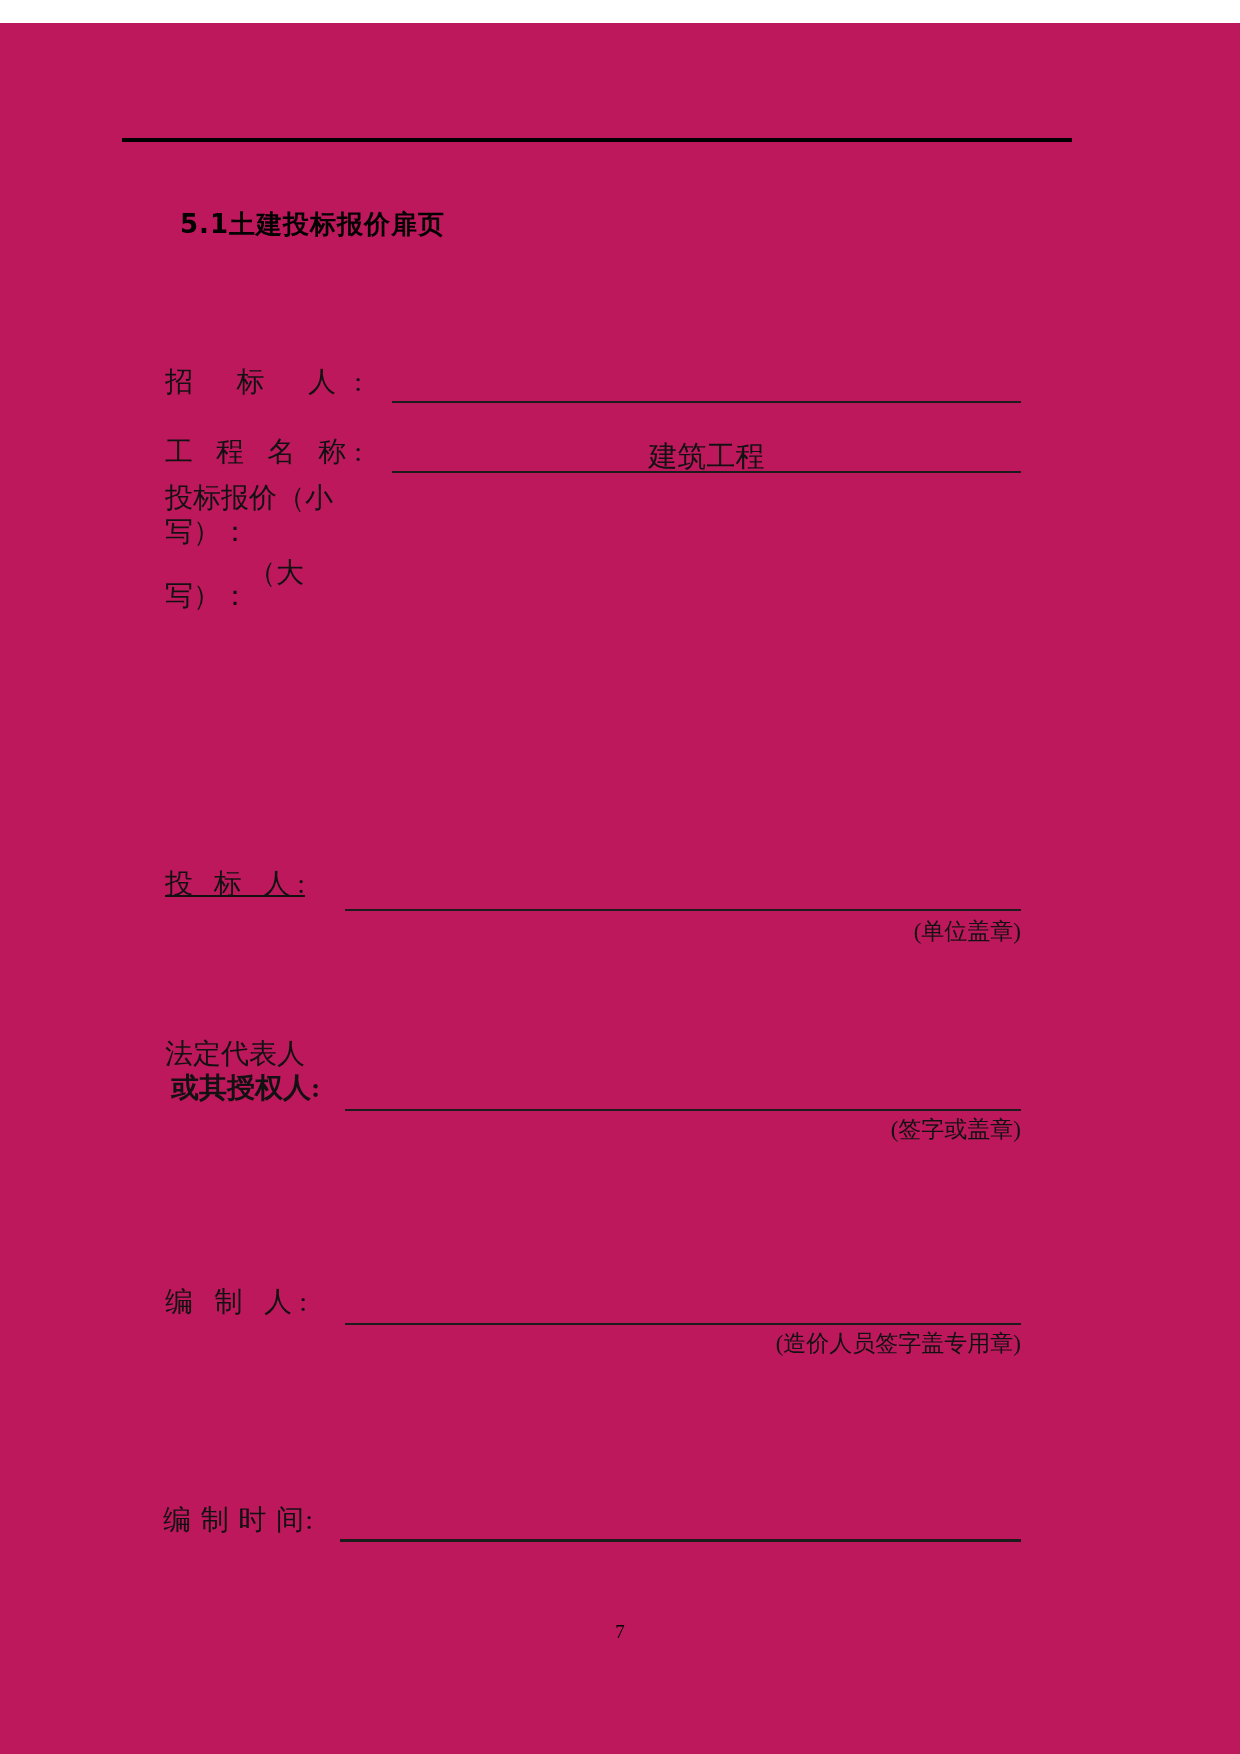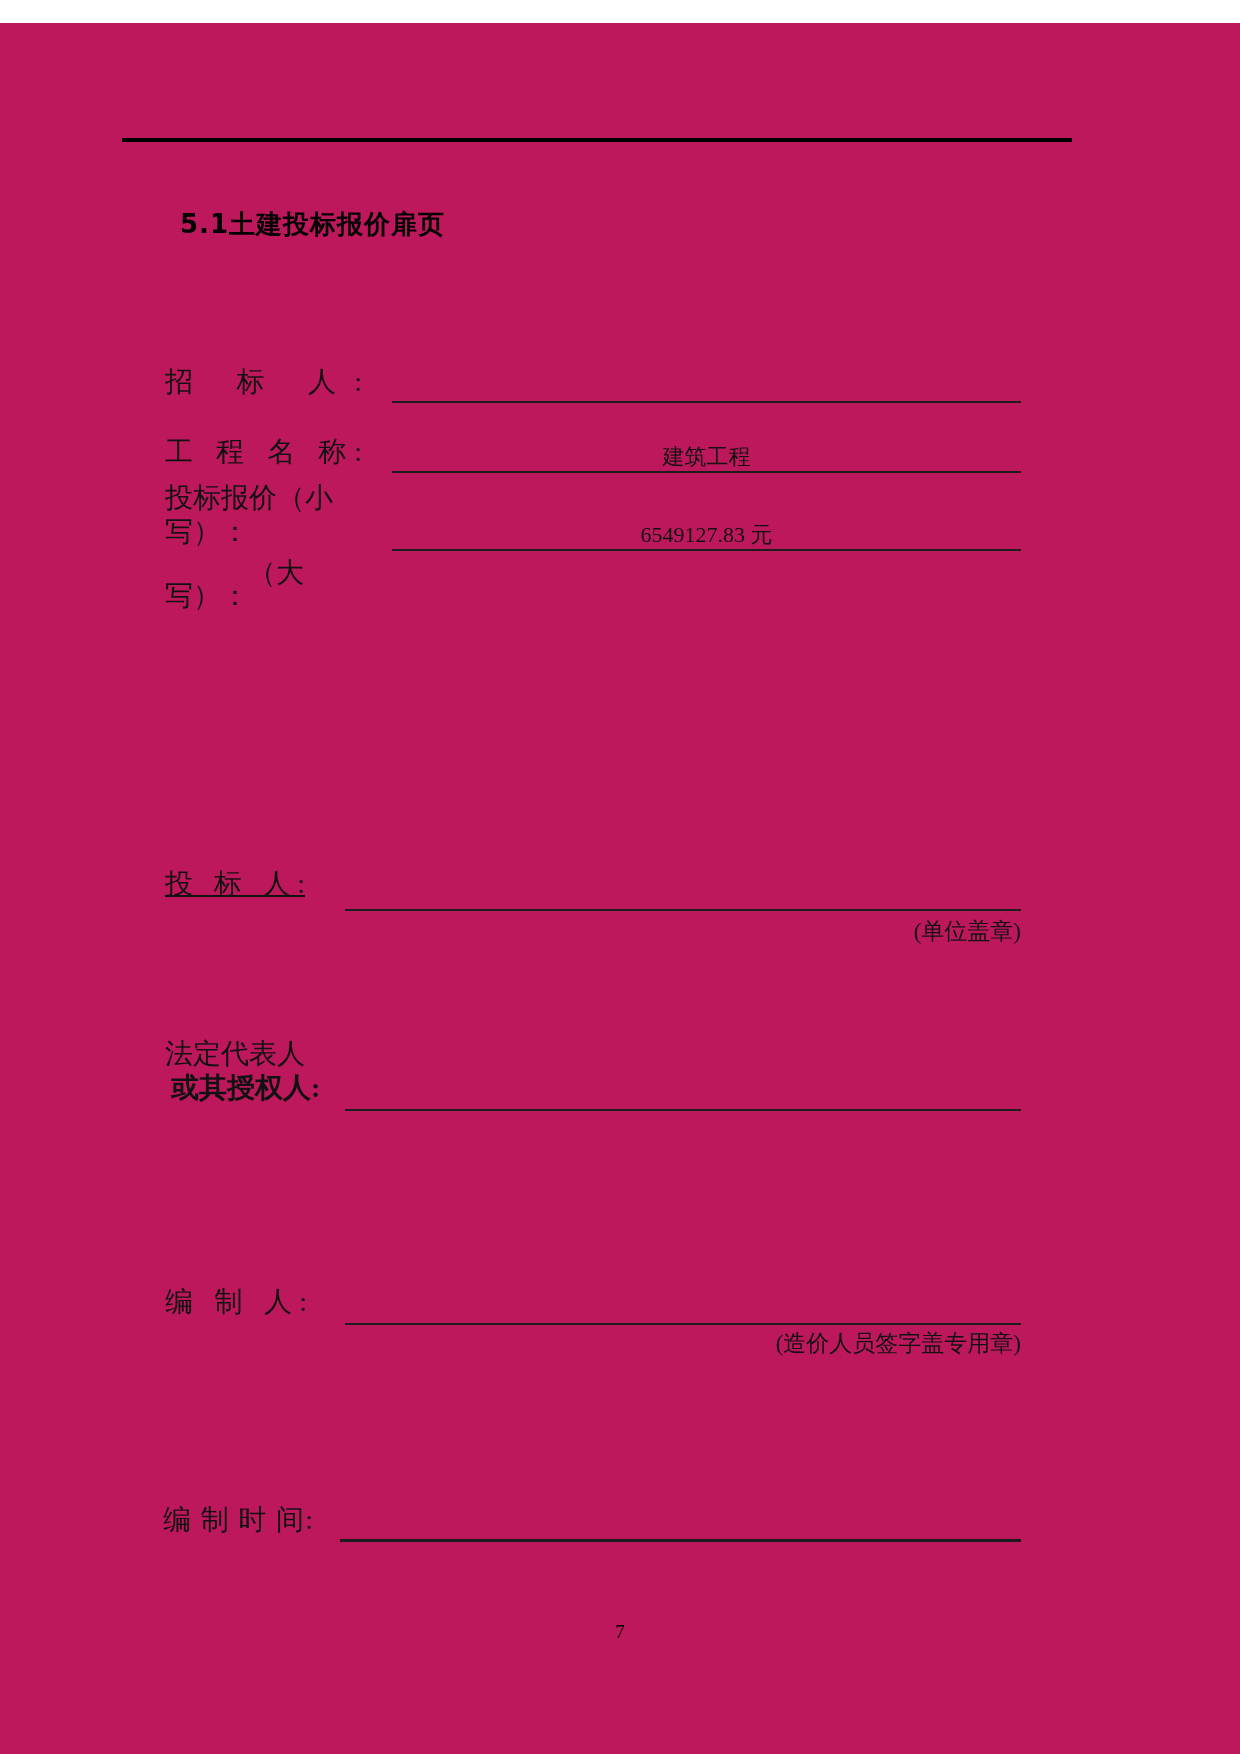--- a/index.html
+++ b/index.html
@@ -48,21 +48,21 @@
     text-align: justify;
     text-align-last: justify;
     overflow: hidden;
     height: 30px;
   }
   .fill-line {
     position: absolute;
     height: 28px;
     border-bottom: 2px solid #1c1c1c;
     text-align: center;
-    font-size: 22px;
+    font-size: 29px;
     line-height: 27px;
     color: #111;
     white-space: nowrap;
   }
   .stamp-hint {
     position: absolute;
     text-align: right;
     font-size: 23px;
     line-height: 30px;
     color: #111;
@@ -88,32 +88,32 @@
   <div class="doc-title">5.1土建投标报价扉页</div>
 
   <div class="lbl just" style="left:165px; top:344px; width:197px;">招 标 人:</div>
   <div class="fill-line" style="left:392px; top:350px; width:629px;"></div>
 
   <div class="lbl just" style="left:165px; top:414px; width:197px;">工 程 名 称:</div>
   <div class="fill-line" style="left:392px; top:420px; width:629px;">建筑工程</div>
 
   <div class="lbl" style="left:165px; top:460px;">投标报价（小</div>
   <div class="lbl" style="left:165px; top:494px;">写）：</div>
-  <div class="fill-line" style="left:392px; top:498px; width:629px;">6549127.83 元</div>
 
   <div class="lbl" style="left:248px; top:535px;">（大</div>
   <div class="lbl" style="left:165px; top:558px;">写）：</div>
 
   <div class="lbl just" style="left:165px; top:846px; width:140px;text-decoration:underline;">投 标 人:</div>
   <div class="fill-line" style="left:345px; top:858px; width:676px;"></div>
   <div class="stamp-hint" style="left:345px; top:894px; width:676px;">(单位盖章)</div>
 
   <div class="lbl" style="left:165px; top:1016px;">法定代表人</div>
   <div class="lbl" style="left:171px; top:1050px;font-weight:bold;">或其授权人:</div>
   <div class="fill-line" style="left:345px; top:1058px; width:676px;"></div>
+  <div class="stamp-hint" style="left:345px; top:1092px; width:676px;">(签字或盖章)</div>
 
   <div class="lbl just" style="left:165px; top:1264px; width:142px;">编 制 人:</div>
   <div class="fill-line" style="left:345px; top:1272px; width:676px;"></div>
   <div class="stamp-hint" style="left:345px; top:1306px; width:676px;">(造价人员签字盖专用章)</div>
 
   <div class="lbl just" style="left:163px; top:1482px; width:150px;">编 制 时 间:</div>
   <div class="fill-line" style="left:340px; top:1488px; width:681px; border-bottom-width:3px;"></div>
 
   <div class="page-number">7</div>
 

